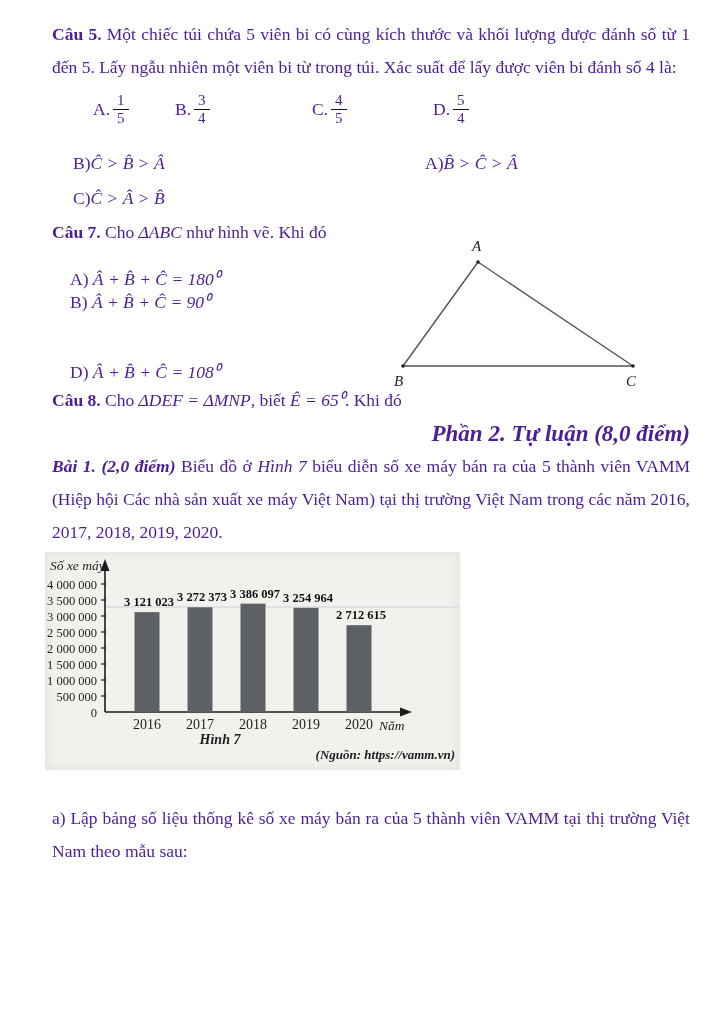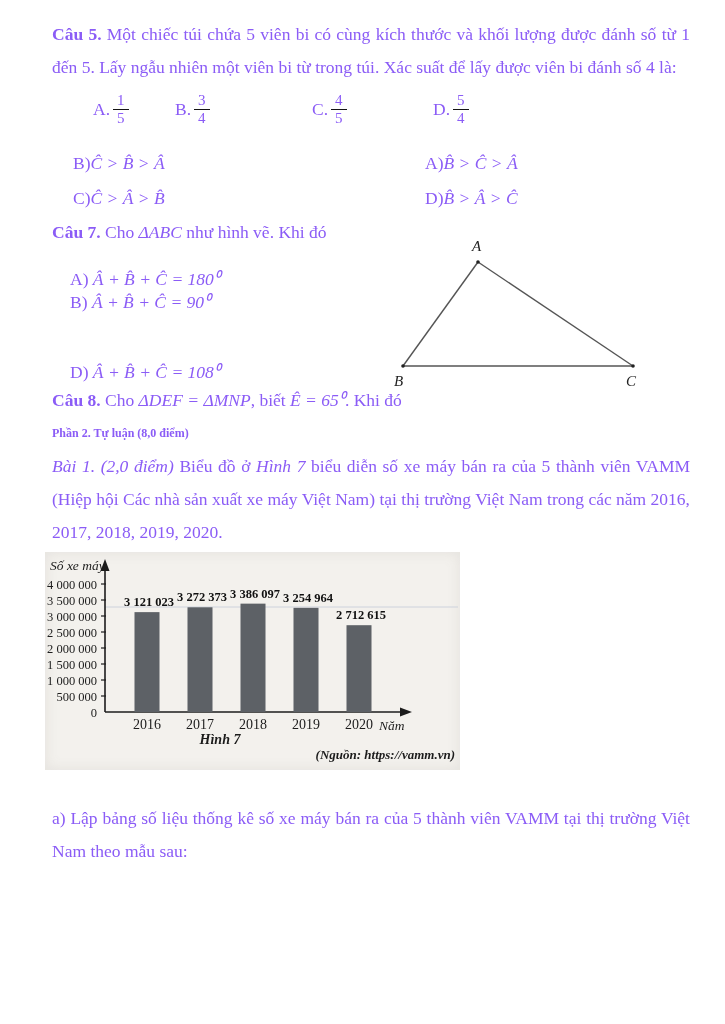--- a/index.html
+++ b/index.html
@@ -4,21 +4,21 @@
 <style>
   html,body{margin:0;padding:0;background:#ffffff;}
   .page{
     position:relative;
     width:725px;height:1024px;
     box-sizing:border-box;
     padding:18px 35px 0 52px;
     background:#ffffff;
     font-family:"Liberation Serif",serif;
     font-size:17.5px;
-    color:#8b5cf6;
+    color:#4c1d95;
     overflow:hidden;
   }
   p{margin:0;line-height:33px;text-align:justify;}
   .qlabel{font-weight:bold;}
   .m{font-style:italic;}
   .single{text-align:left;}
 
   
   .optrow5{position:relative;height:60px;}
   .opt5{position:absolute;top:8px;display:flex;align-items:center;}
@@ -35,22 +35,22 @@
   .q7wrap{position:relative;height:168px;}
   .q7opt{position:absolute;left:18px;white-space:nowrap;}
   .q7a{top:38px;margin-top:12px;} .q7b{top:73px;} .q7c{top:108px;} .q7d{top:143px;}
   .tri{position:absolute;left:338px;top:18px;width:302px;height:158px;z-index:2;}
   .tri text{font-family:"Liberation Serif",serif;font-style:italic;font-size:15px;fill:#222;}
 
   
   .optrow8{position:relative;height:30px;}
   .opt8{position:absolute;top:-2px;white-space:nowrap;}
 
-  .part2{font-weight:bold;font-size:12px;line-height:33px;text-align:left;}
-  .bolditalic{font-weight:normal;font-style:italic;}
+  .part2{font-weight:bold;font-size:23px;line-height:33px;text-align:right;font-style:italic;}
+  .bolditalic{font-weight:bold;font-style:italic;}
 
   
   .figure{
     position:relative;left:-7px;margin-top:3px;
     width:415px;height:218px;
     background:#f3f1ed;
     box-shadow:inset 0 0 14px rgba(120,115,105,0.12);
   }
   .figure svg{position:absolute;left:0;top:0;}
   .tick{font:12.5px "Liberation Serif",serif;fill:#1c1c1c;}
@@ -98,21 +98,20 @@
           <span class="den">4</span>
         </span>
       </span>
   </div>
 
 
   <div class="optgrid">
     <span class="cell"><span>B)</span><span class="m">Ĉ &gt; B̂ &gt; Â</span></span>
     <span class="cell"><span>A)</span><span class="m">B̂ &gt; Ĉ &gt; Â</span></span>
     <span class="cell"><span>C)</span><span class="m">Ĉ &gt; Â &gt; B̂</span></span>
-    <span class="cell"><span>D)</span><span class="m">B̂ &gt; Â &gt; Ĉ</span></span>
   </div>
 
   <div class="q7wrap">
     <p class="single"><span class="qlabel">Câu 7.</span><span> Cho </span><span class="m">ΔABC</span><span> như hình vẽ. Khi đó</span></p>
 
     <span class="q7opt q7a"><span>A)</span> <span class="m">Â + B̂ + Ĉ = 180⁰</span></span>
     <span class="q7opt q7b"><span>B)</span> <span class="m">Â + B̂ + Ĉ = 90⁰</span></span>
     <span class="q7opt q7d"><span>D)</span> <span class="m">Â + B̂ + Ĉ = 108⁰</span></span>
 
     <svg class="tri" viewBox="0 0 302 158">

